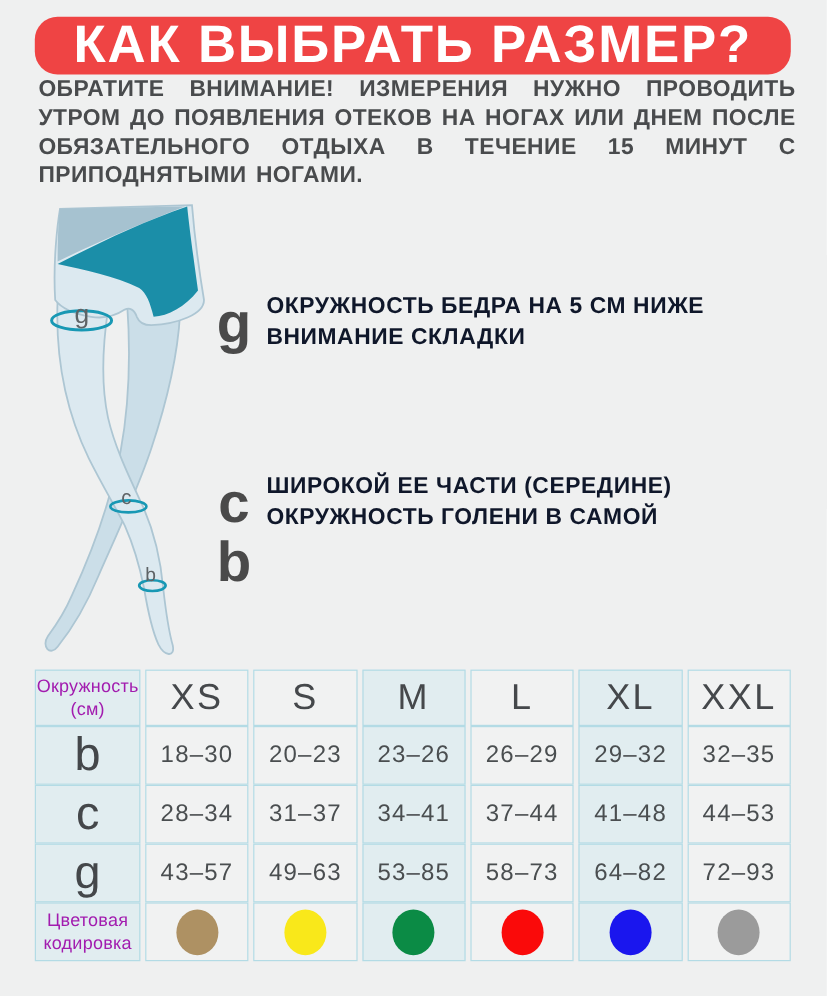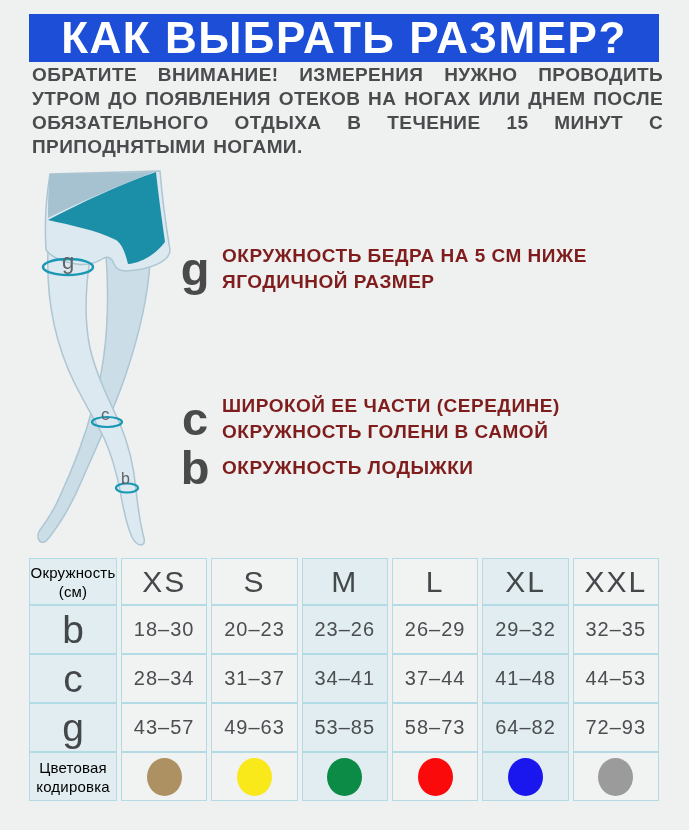--- a/index.html
+++ b/index.html
@@ -32,21 +32,21 @@
   .m-row{
     position:absolute;left:176px;width:478px;
     display:flex;align-items:center;
   }
   .m-row .bullet{
     flex:0 0 38px;text-align:center;
     font-size:47px;font-weight:bold;color:#4a4a4a;line-height:40px;
     margin-right:8px;
   }
   .m-row .m-text{
-    color:#7f1d1d;font-size:19px;font-weight:bold;
+    color:#0f172a;font-size:19px;font-weight:bold;
     line-height:26px;letter-spacing:0.5px;
   }
   .m-g{top:243px;}
   .m-c{top:393px;}
   .m-b{top:448px;}
   
   .size-table{
     position:absolute;left:25px;top:558px;width:638px;
     border-collapse:separate;border-spacing:4px 0;table-layout:fixed;
   }
@@ -54,38 +54,38 @@
     border:1px solid #b3dbe5;
     text-align:center;vertical-align:middle;padding:0;
     font-weight:normal;
   }
   .size-table col.first{width:88px;}
   .size-table tr.hdr th{height:45px;}
   .size-table tr.data th,.size-table tr.data td{height:47px;}
   .blue{background:#e1edf0;}
   .gray{background:#f1f2f2;}
   .corner,.rowlbl-small{
-    color:#000000;font-size:15px;line-height:19px;letter-spacing:0.2px;
+    color:#a21caf;font-size:15px;line-height:19px;letter-spacing:0.2px;
     padding:2px;
     margin-top:24px;
   }
   .size-h{color:#45484b;font-size:30px;letter-spacing:2px;margin-top:32px;}
   .rowlbl{color:#44474a;font-size:39px;font-weight:bold;line-height:39px;}
   .val{color:#4a4e50;font-size:20px;letter-spacing:1px;}
   .dot{
     display:inline-block;width:35px;height:38px;border-radius:50%;
     vertical-align:middle;
   }
 </style>
 </head>
 <body>
 
 <div class="page">
 
-  <div class="banner" style="background: #1d4ed8;">
+  <div class="banner" style="background: #ef4444; border-radius: 19px;">
     <span>КАК ВЫБРАТЬ РАЗМЕР?</span>
   </div>
 
   <p class="notice">ОБРАТИТЕ ВНИМАНИЕ! ИЗМЕРЕНИЯ НУЖНО ПРОВОДИТЬ УТРОМ ДО ПОЯВЛЕНИЯ ОТЕКОВ НА НОГАХ ИЛИ ДНЕМ ПОСЛЕ ОБЯЗАТЕЛЬНОГО ОТДЫХА В ТЕЧЕНИЕ 15 МИНУТ С ПРИПОДНЯТЫМИ НОГАМИ.</p>
 
   <div class="figure">
     <svg width="182" height="380" viewBox="0 0 182 380">
 
       <path d="M78,84 C82,140 78,196 64,240 C56,270 44,300 32,326 C26,340 18,352 12,360 C6,369 14,377 20,369 C32,354 44,334 54,310 C68,278 86,240 98,204 C110,168 120,128 122,92 C107,90 92,87 78,84 Z" fill="#cbdee8" stroke="#adc6d3" stroke-width="1.5"></path>
 
@@ -104,37 +104,34 @@
       <text x="34" y="99" font-size="22" fill="#5e6366">g</text>
       <text x="73" y="250" font-size="17" fill="#5e6366">c</text>
       <text x="93" y="314" font-size="16" fill="#5e6366">b</text>
     </svg>
   </div>
 
   <div class="m-row m-g">
     <span class="bullet">g</span>
     <div class="m-text">
       <div>ОКРУЖНОСТЬ БЕДРА НА 5 СМ НИЖЕ</div>
-      <div>ЯГОДИЧНОЙ РАЗМЕР</div>
+      <div>ВНИМАНИЕ СКЛАДКИ</div>
     </div>
   </div>
 
   <div class="m-row m-c">
     <span class="bullet">c</span>
     <div class="m-text">
       <div>ШИРОКОЙ ЕЕ ЧАСТИ (СЕРЕДИНЕ)</div>
       <div>ОКРУЖНОСТЬ ГОЛЕНИ В САМОЙ</div>
     </div>
   </div>
 
   <div class="m-row m-b">
     <span class="bullet">b</span>
-    <div class="m-text">
-      <div>ОКРУЖНОСТЬ ЛОДЫЖКИ</div>
-    </div>
   </div>
 
   <table class="size-table">
     <colgroup>
       <col class="first">
         <col>
         <col>
         <col>
         <col>
         <col>

